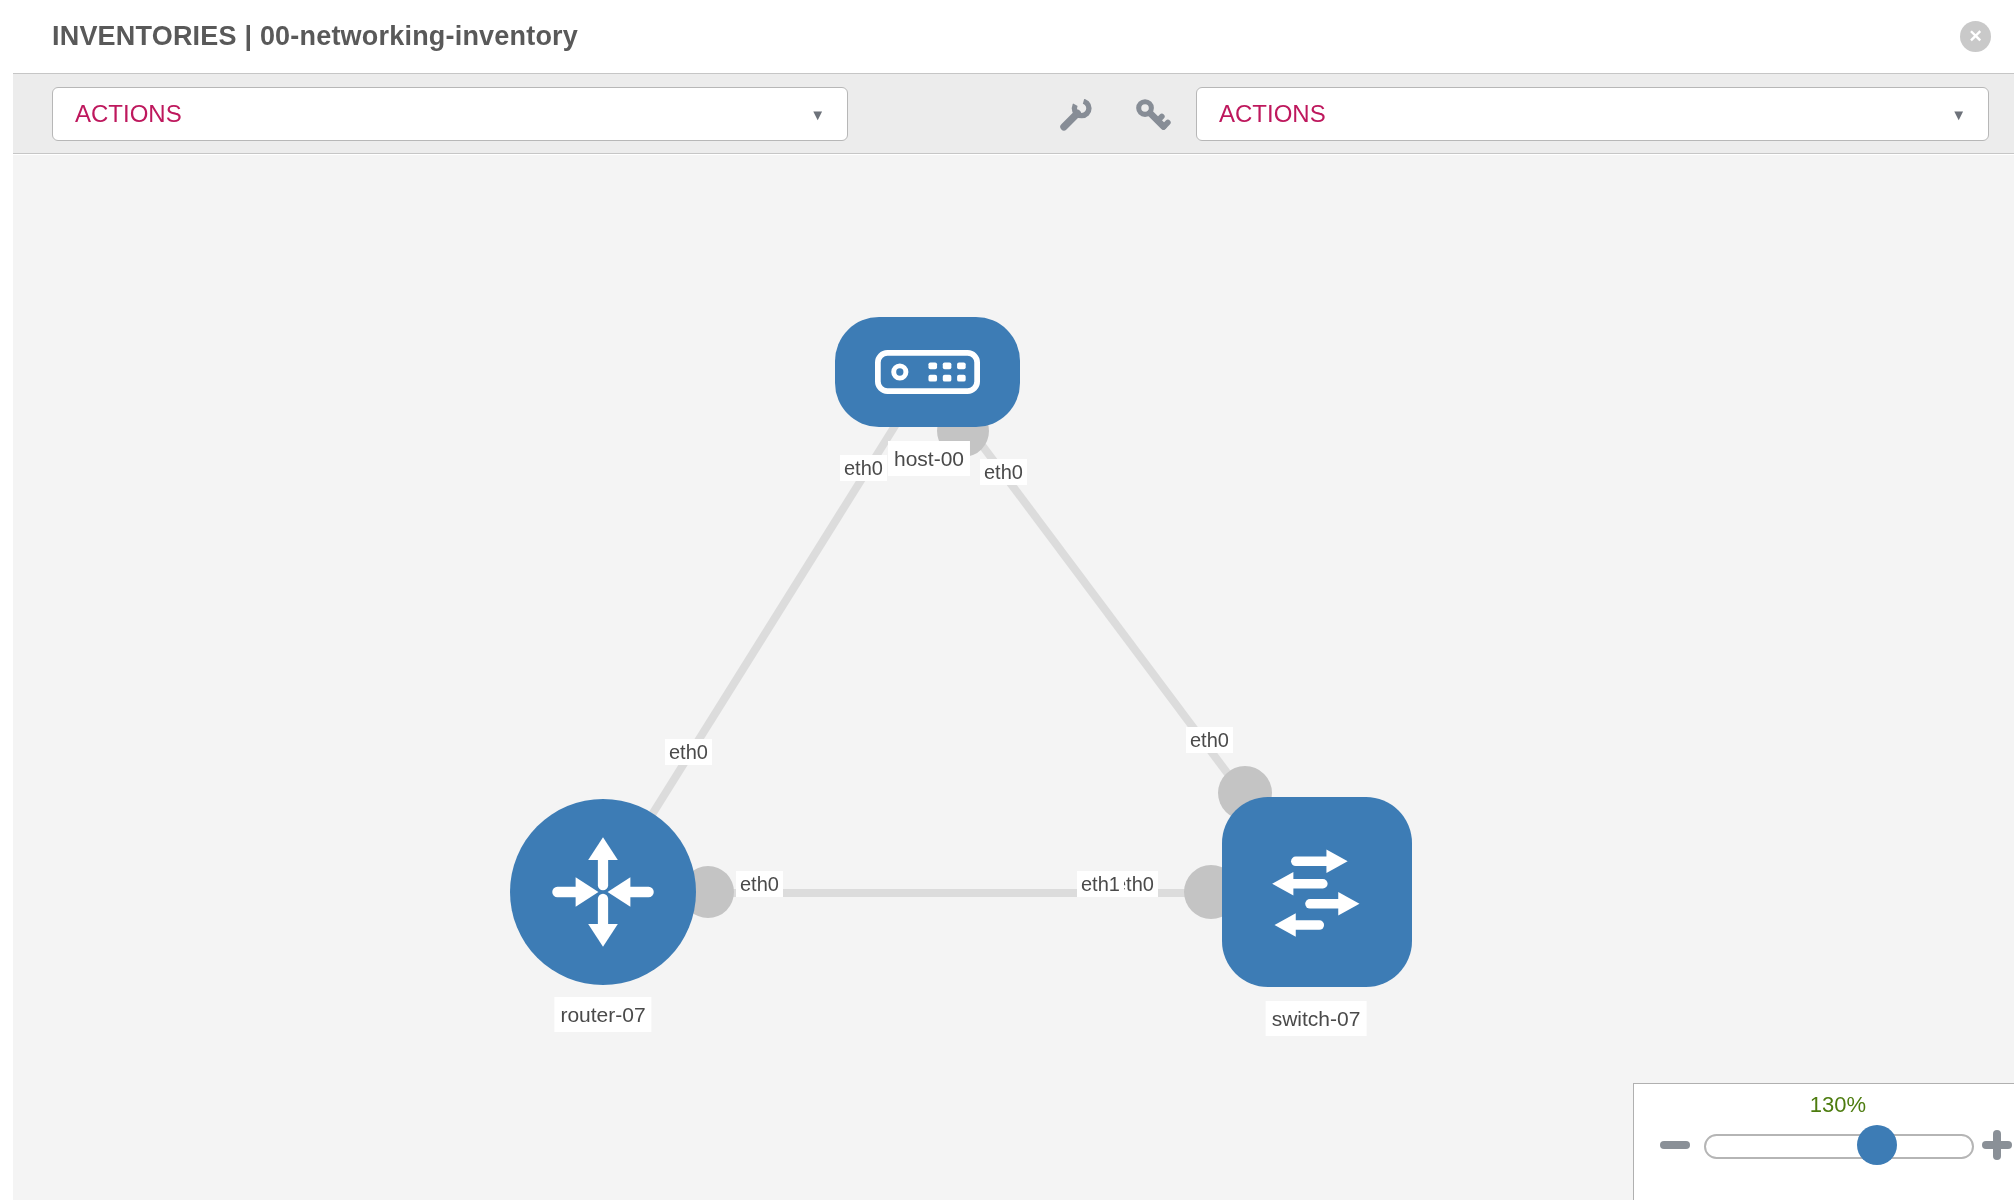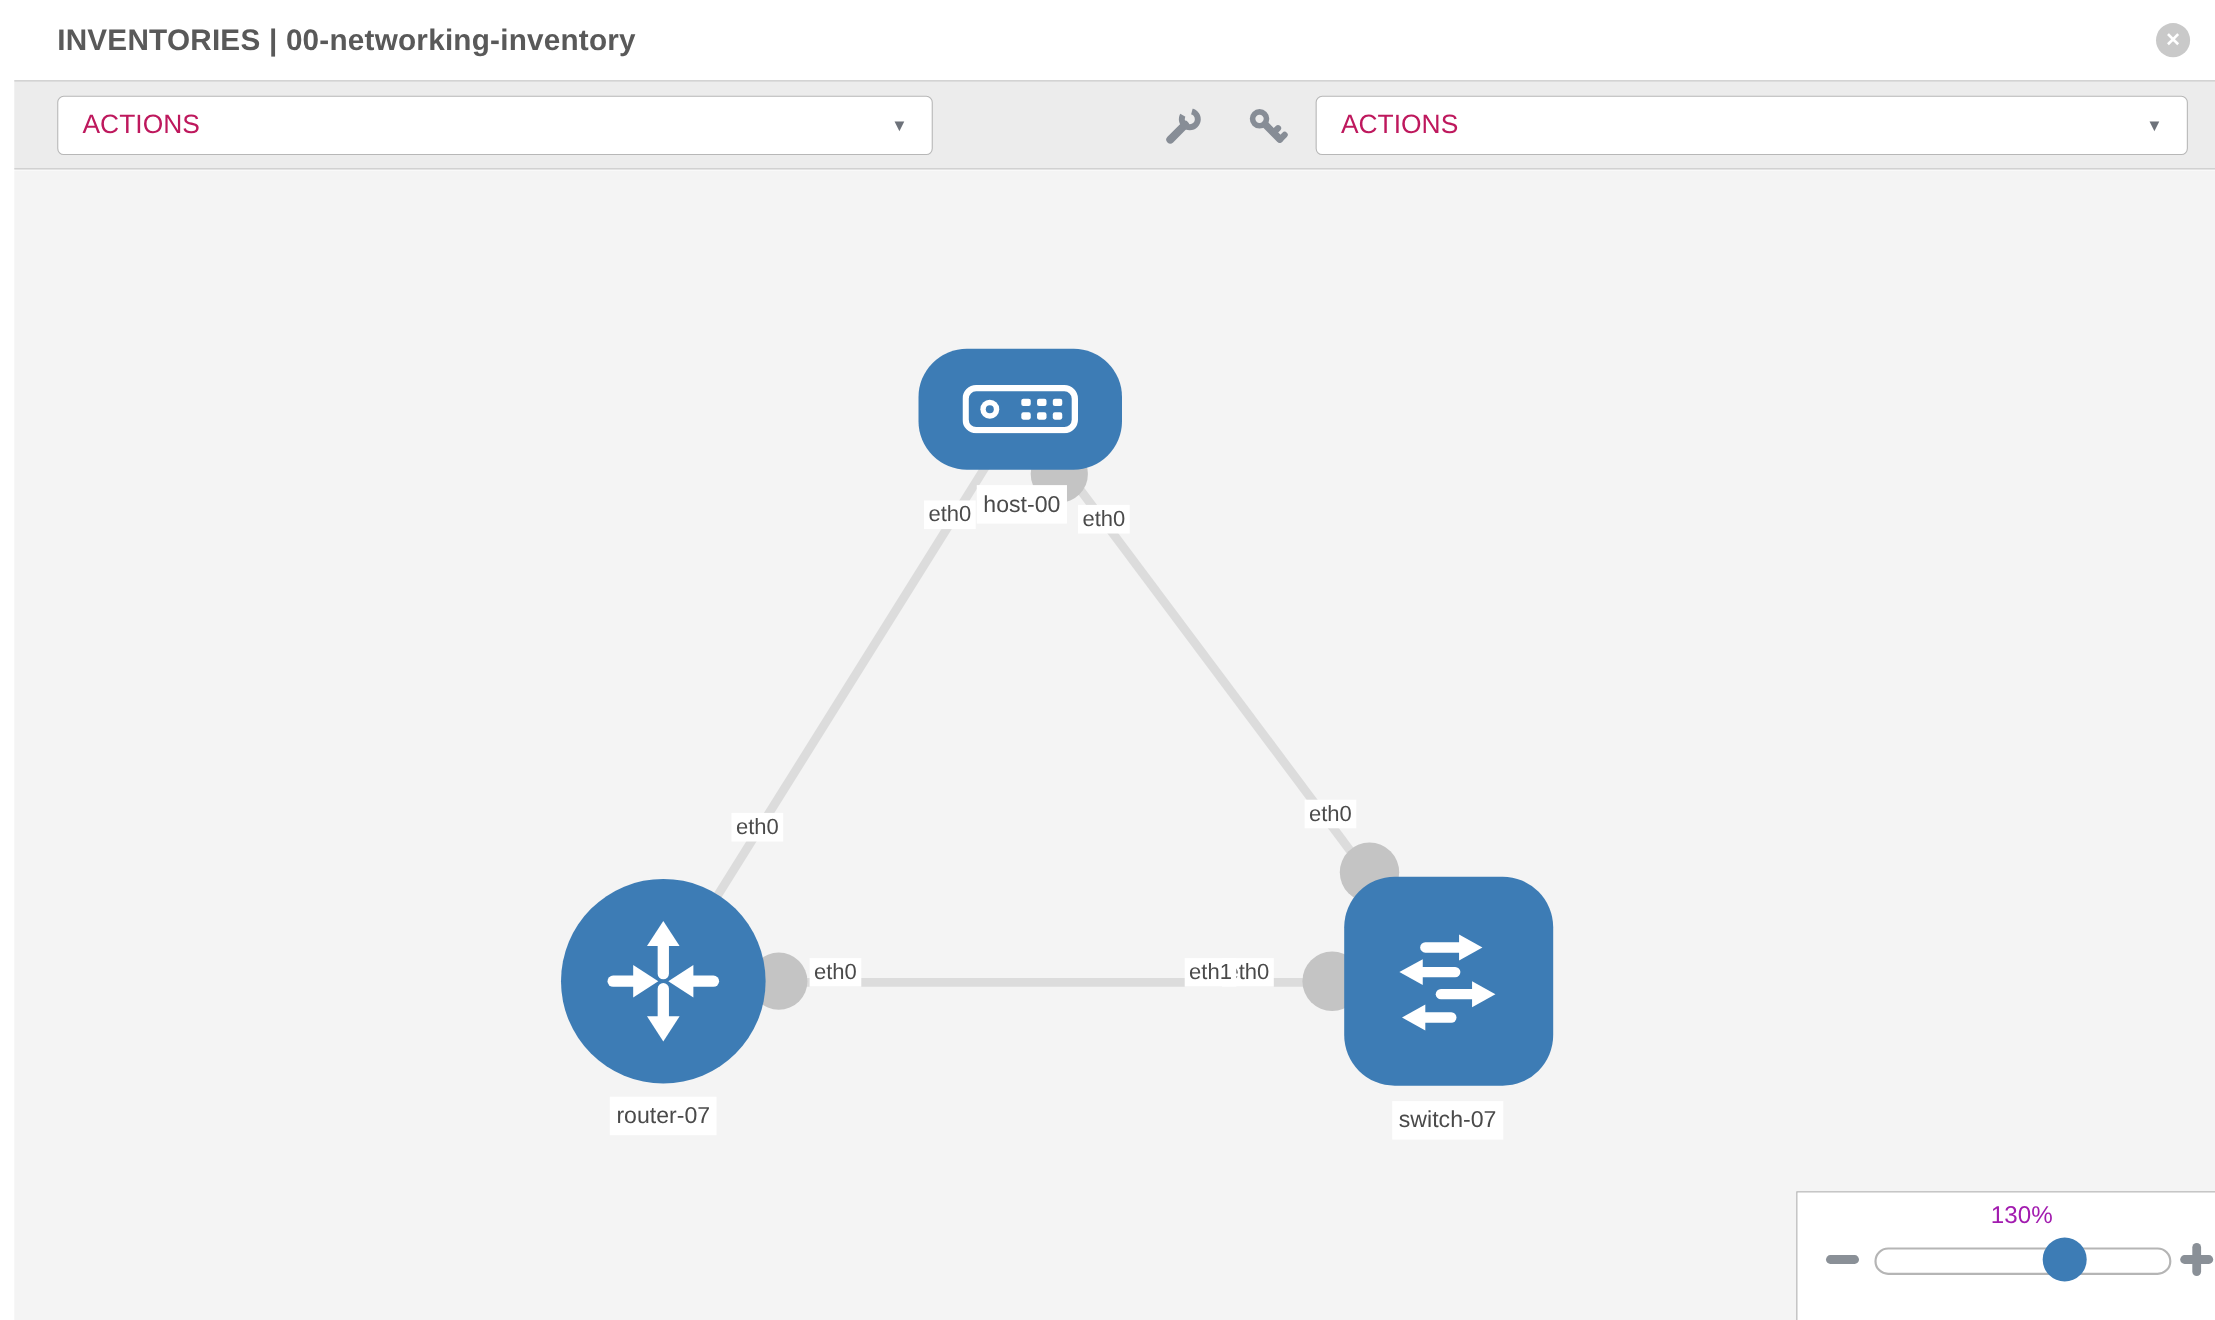--- a/index.html
+++ b/index.html
@@ -40,21 +40,21 @@
 
   .glabel { position:absolute; background:#fff; color:#4a4a4a; white-space:nowrap; }
   .iface  { font-size:20px; line-height:26px; padding:0 4px; }
   .nodename { font-size:21px; line-height:35px; padding:0 6px; }
   .centerx { transform:translateX(-50%); }
 
   
   .zoom-panel { position:absolute; left:1620px; top:928px; width:400px; height:280px;
                 background:#fff; border:1px solid #b0b0b0; }
   .zoom-level { position:absolute; left:204px; top:8px; transform:translateX(-50%);
-                font-size:22px; color:#a21caf; }
+                font-size:22px; color:#4d7c0f; }
   .zoom-btn { position:absolute; background:none; border:none; cursor:pointer; }
   .zoom-minus { left:24px; top:47px; width:36px; height:28px; }
   .minus-bar { position:absolute; left:2px; top:10px; width:30px; height:8px; border-radius:4px; background:#8a9097; }
   .zoom-plus { left:346px; top:44px; width:34px; height:34px; }
   .plus-h { position:absolute; left:2px; top:13px; width:30px; height:8px; border-radius:4px; background:#8a9097; }
   .plus-v { position:absolute; left:13px; top:2px; width:8px; height:30px; border-radius:4px; background:#8a9097; }
   .zoom-track { position:absolute; left:70px; top:50px; width:270px; height:25px; background:#fff;
                 border:2px solid #b5b5b5; border-radius:13px; cursor:pointer; }
   .zoom-thumb { position:absolute; left:223px; top:41px; width:40px; height:40px; border-radius:50%;
                 background:#3d7cb5; cursor:grab; }

